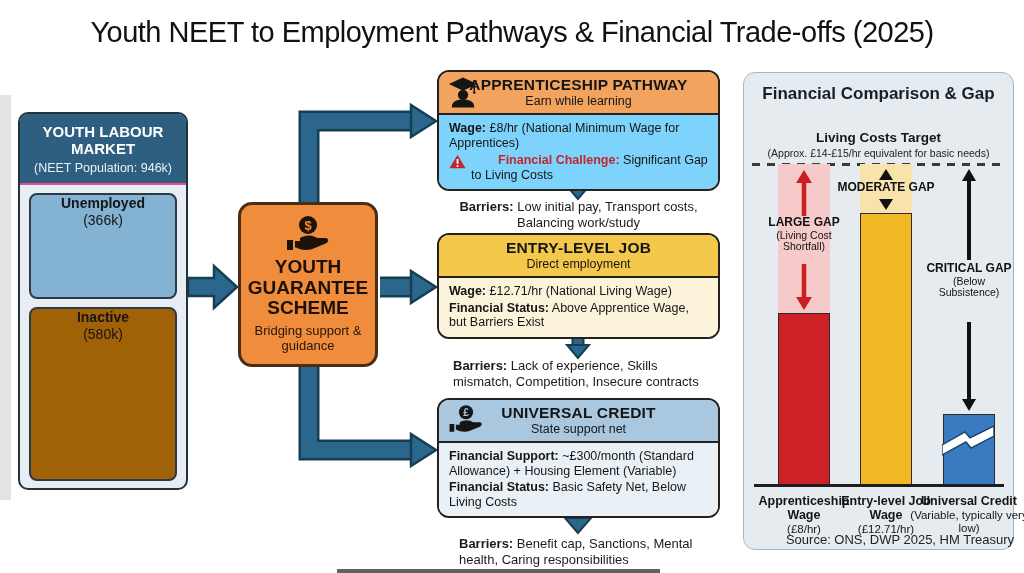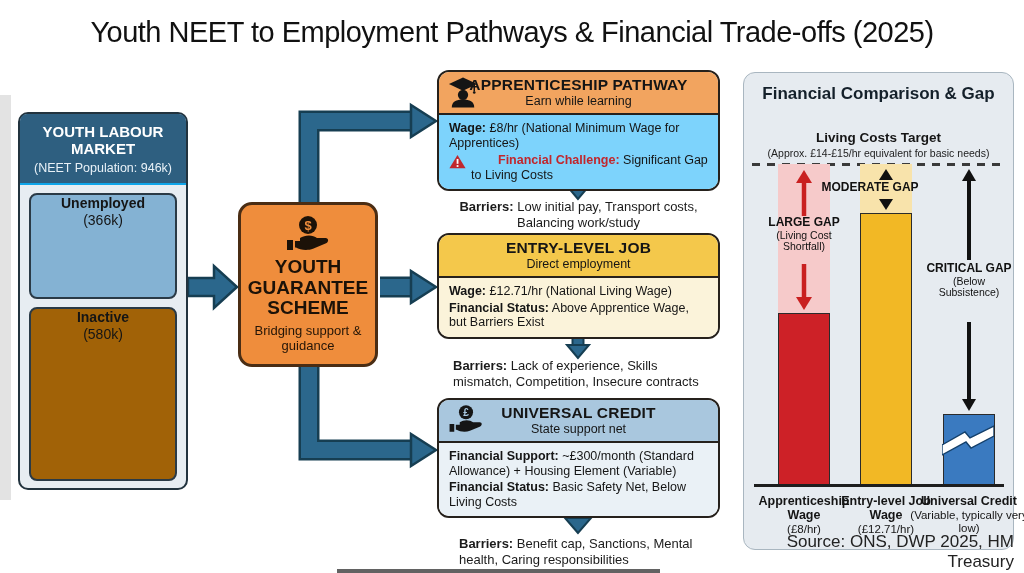--- a/index.html
+++ b/index.html
@@ -13,21 +13,21 @@
     position:absolute;top:16px;left:0;width:1024px;text-align:center;
     font-size:29px;font-weight:normal;letter-spacing:-0.5px;color:#111;
   }
   
   #labour-box{
     position:absolute;left:18px;top:112px;width:170px;height:378px;
     background:#e7edf2;border:2px solid #22333e;border-radius:10px;box-sizing:border-box;
   }
   #labour-header{
     background:#2e5f80;border-radius:7px 7px 0 0;color:#fff;text-align:center;
-    padding:9px 6px 8px 6px;border-bottom:2px solid #0ea5e9;
+    padding:9px 6px 8px 6px;border-bottom:2px solid #ec4899;
   }
   #labour-title{font-size:15px;font-weight:bold;line-height:1.15;}
   #labour-sub{font-size:12.5px;margin-top:3px;color:#e8f1f7;}
   .segment{
     margin:8px 9px 0 9px;border:2px solid #2a3a46;border-radius:8px;
     display:flex;flex-direction:column;align-items:center;
     text-align:center;font-size:14px;line-height:1.25;
   }
   #segment-unemployed{height:102px;background:#84b2d3;}
   #segment-inactive{height:170px;background:#a16207;}
@@ -83,21 +83,21 @@
     background-image:repeating-linear-gradient(90deg,#3a3a3a 0 8px,transparent 8px 15px);}
   .band{position:absolute;top:0;}
   .bar{position:absolute;bottom:0;box-sizing:border-box;border:1.5px solid #2b2b2b;border-bottom:none;}
   #gap-arrows{position:absolute;left:0;top:0;width:250px;height:320px;}
   .gap-label{position:absolute;text-align:center;line-height:1.08;color:#111;}
   .gap-label .gl-main{font-size:12px;font-weight:bold;}
   .gap-label .gl-note{font-size:10.5px;margin-top:1px;}
   .xlabel{position:absolute;text-align:center;line-height:1.12;}
   .xlabel .xl-name{font-size:12.5px;font-weight:bold;}
   .xlabel .xl-note{font-size:11.5px;margin-top:1px;}
-  #source-line{position:absolute;top:532px;left:744px;width:270px;text-align:right;font-size:17px;color:#222;}
+  #source-line{position:absolute;top:532px;left:744px;width:270px;text-align:right;font-size:13px;color:#222;}
   
   #left-edge-strip{position:absolute;left:0;top:95px;width:11px;height:405px;background:#dadada;opacity:.75;}
   #bottom-edge-bar{position:absolute;left:337px;top:569px;width:323px;height:4px;background:#474747;opacity:.85;}
 </style>
 </head>
 <body>
 
 <div id="canvas">
 
   <div id="left-edge-strip"></div>
@@ -270,21 +270,21 @@
           <polygon points="215,5 208,17 222,17" fill="#111111"></polygon>
           <polygon points="215,247 208,235 222,235" fill="#111111"></polygon>
           <line x1="215" y1="16" x2="215" y2="96" stroke="#111111" stroke-width="4"></line>
           <line x1="215" y1="158" x2="215" y2="236" stroke="#111111" stroke-width="4"></line>
         </svg>
 
       <div class="gap-label" id="gap-label-0" style="left: 4px; width: 92px; top: 52px;">
         <div class="gl-main">LARGE GAP</div>
         <div class="gl-note">(Living Cost Shortfall)</div>
       </div>
-      <div class="gap-label" id="gap-label-1" style="left: 56px; width: 120px; top: 17px;">
+      <div class="gap-label" id="gap-label-1" style="left: 72px; width: 120px; top: 17px;">
         <div class="gl-main">MODERATE GAP</div>
       </div>
       <div class="gap-label" id="gap-label-2" style="left: 170px; width: 90px; top: 98px;">
         <div class="gl-main">CRITICAL GAP</div>
         <div class="gl-note">(Below Subsistence)</div>
       </div>
 
       <div class="xlabel" id="xlabel-0" style="left: -2px; width: 104px; top: 330px;">
         <div class="xl-name">Apprenticeship Wage</div>
         <div class="xl-note">(£8/hr)</div>

